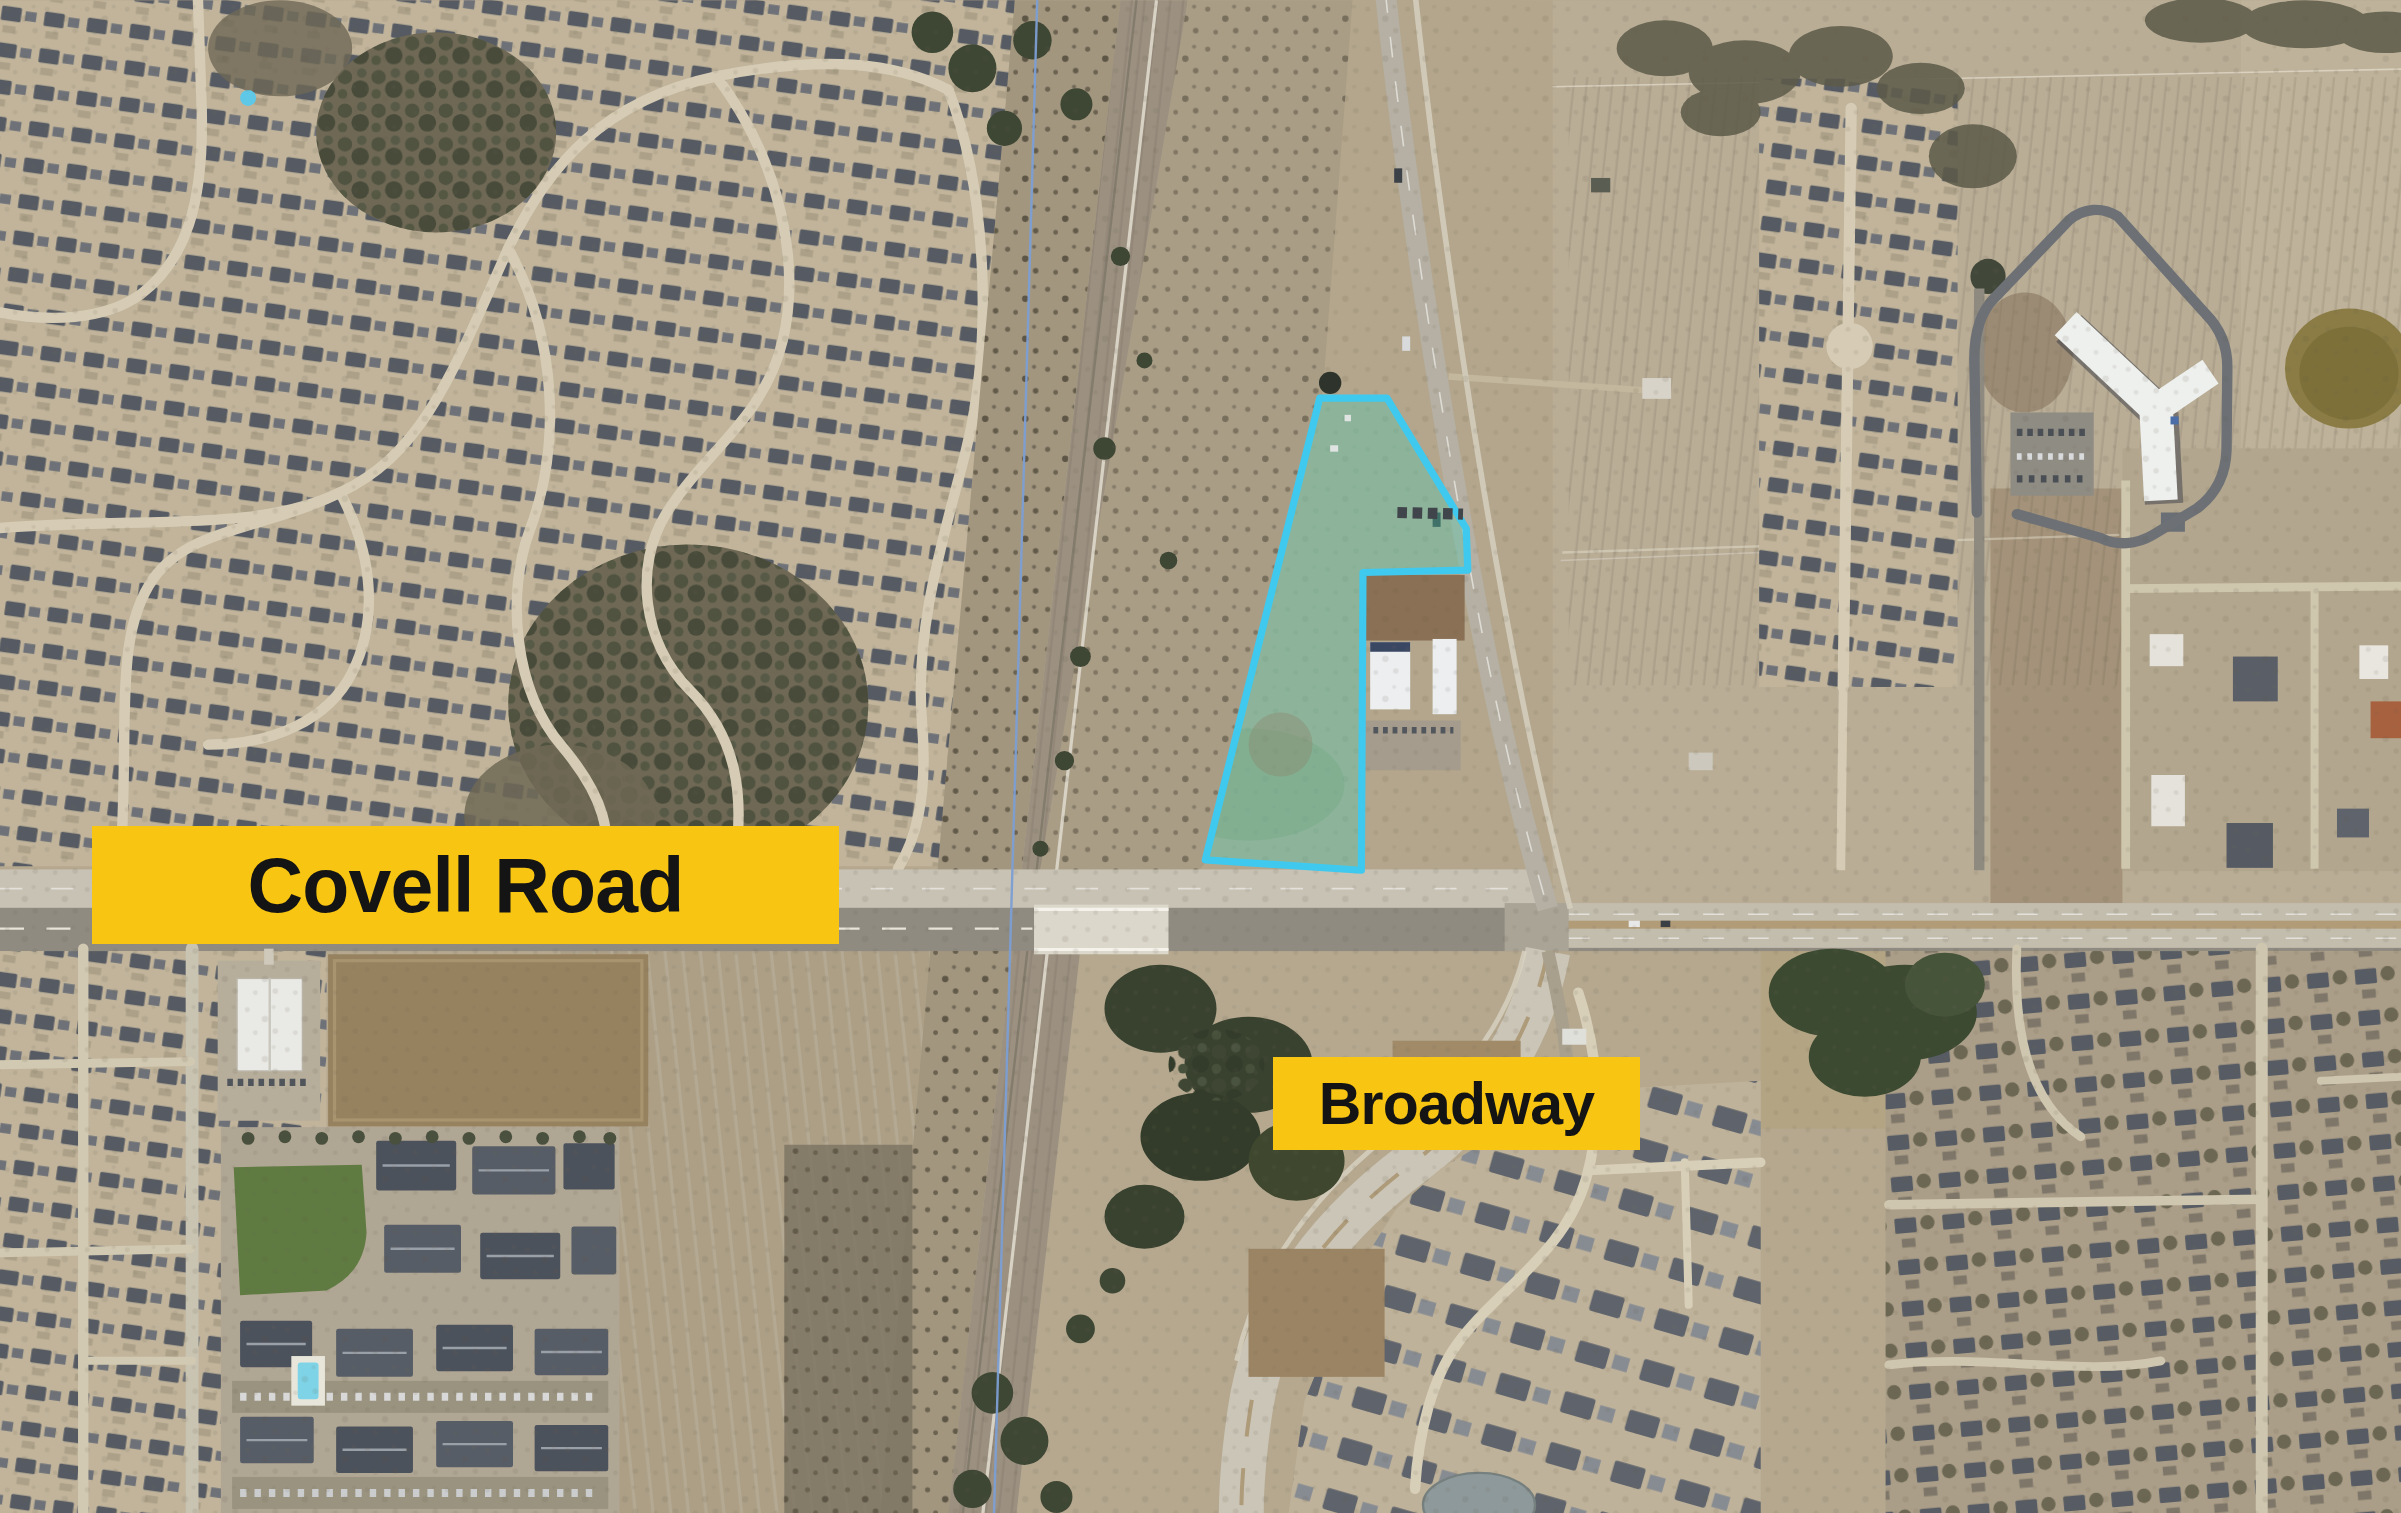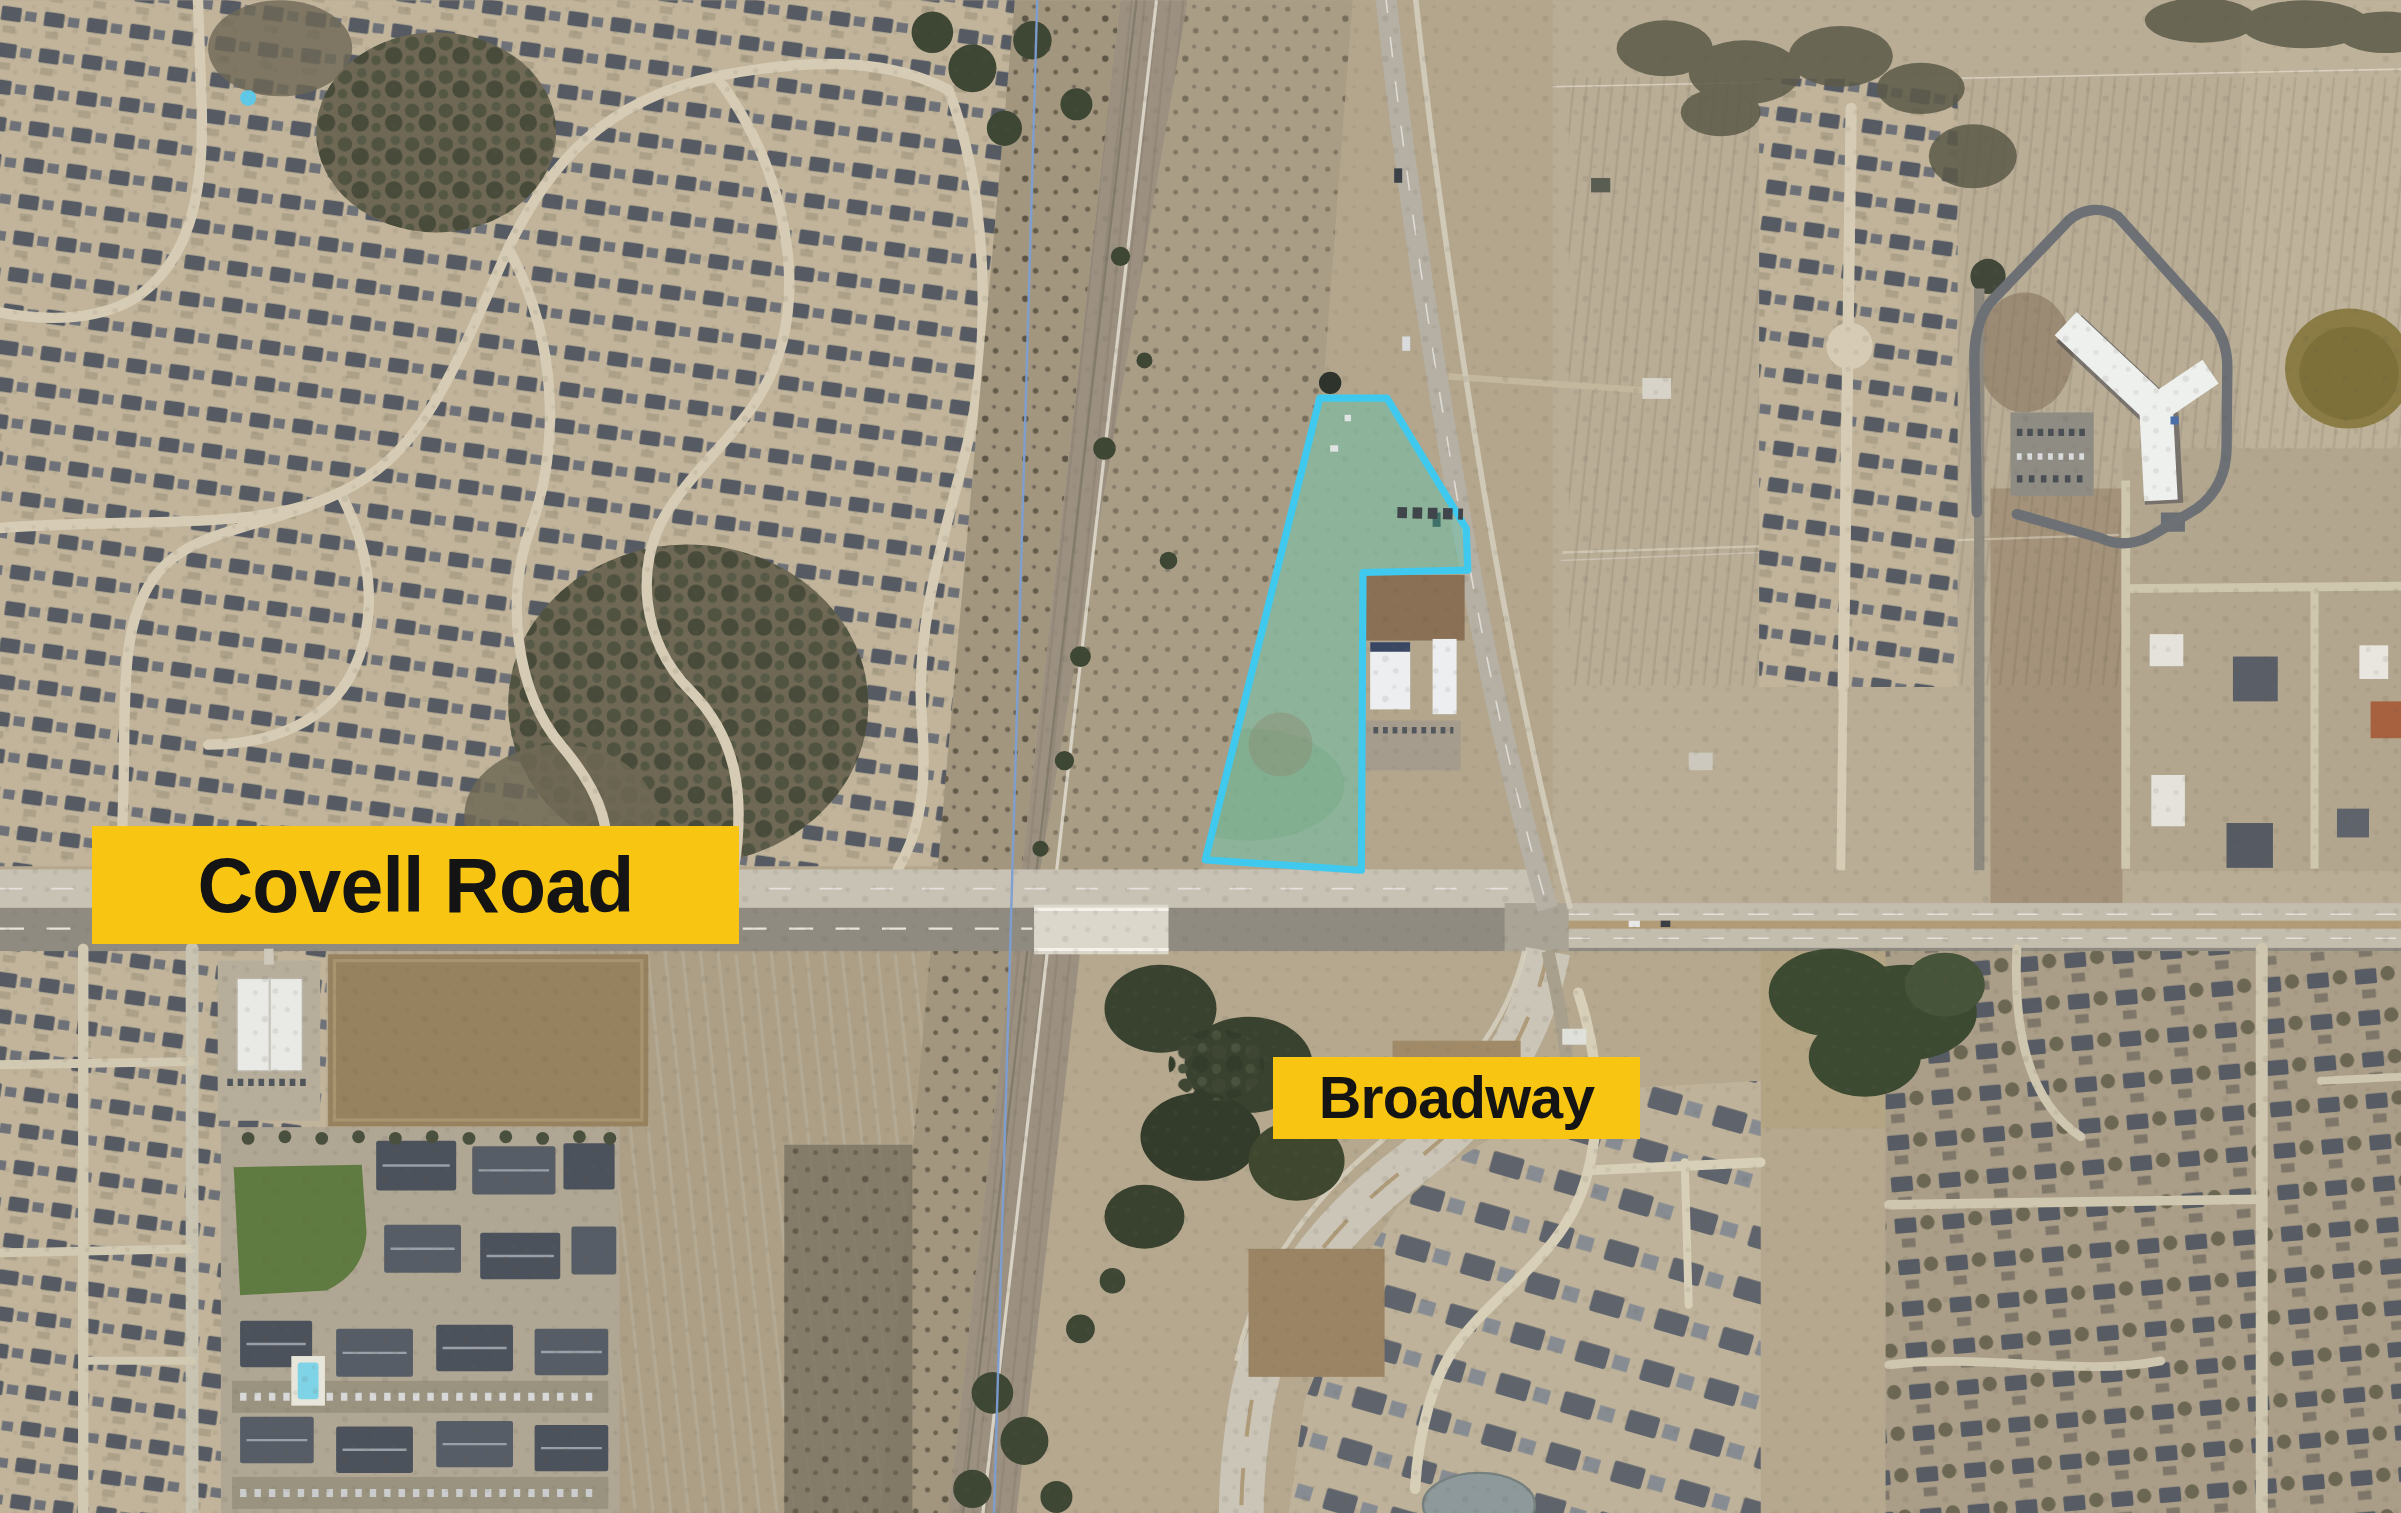--- a/index.html
+++ b/index.html
@@ -3,22 +3,22 @@
 <meta charset="utf-8">
 <title>Aerial Map</title>
 <style>
   html,body{margin:0;padding:0;background:#b5a88f;}
   .stage{position:relative;width:2401px;height:1514px;overflow:hidden;
          font-family:"Liberation Sans",sans-serif;}
   .stage svg{position:absolute;left:0;top:0;width:2401px;height:1514px;display:block;}
   .map-label{position:absolute;display:flex;align-items:center;justify-content:center;
              font-weight:700;color:#141414;letter-spacing:-0.8px;z-index:5;
              font-family:"Liberation Sans",sans-serif;}
-  #label-covell{left:92px;top:826px;width:647px;height:118px;font-size:77px;}
-  #label-broadway{left:1273px;top:1057px;width:367px;height:82px;font-size:59px;}
+  #label-covell{left:92px;top:826px;width:747px;height:118px;font-size:77px;}
+  #label-broadway{left:1273px;top:1057px;width:367px;height:93px;font-size:59px;}
 </style>
 </head>
 <body>
 
 <div class="stage">
 
 <svg viewBox="0 0 3000 1891" aria-hidden="true">
   <defs>
     <pattern id="ph1" width="54" height="46" patternUnits="userSpaceOnUse" patternTransform="rotate(8)">
       <rect width="54" height="46" fill="#c1b49b"></rect>

